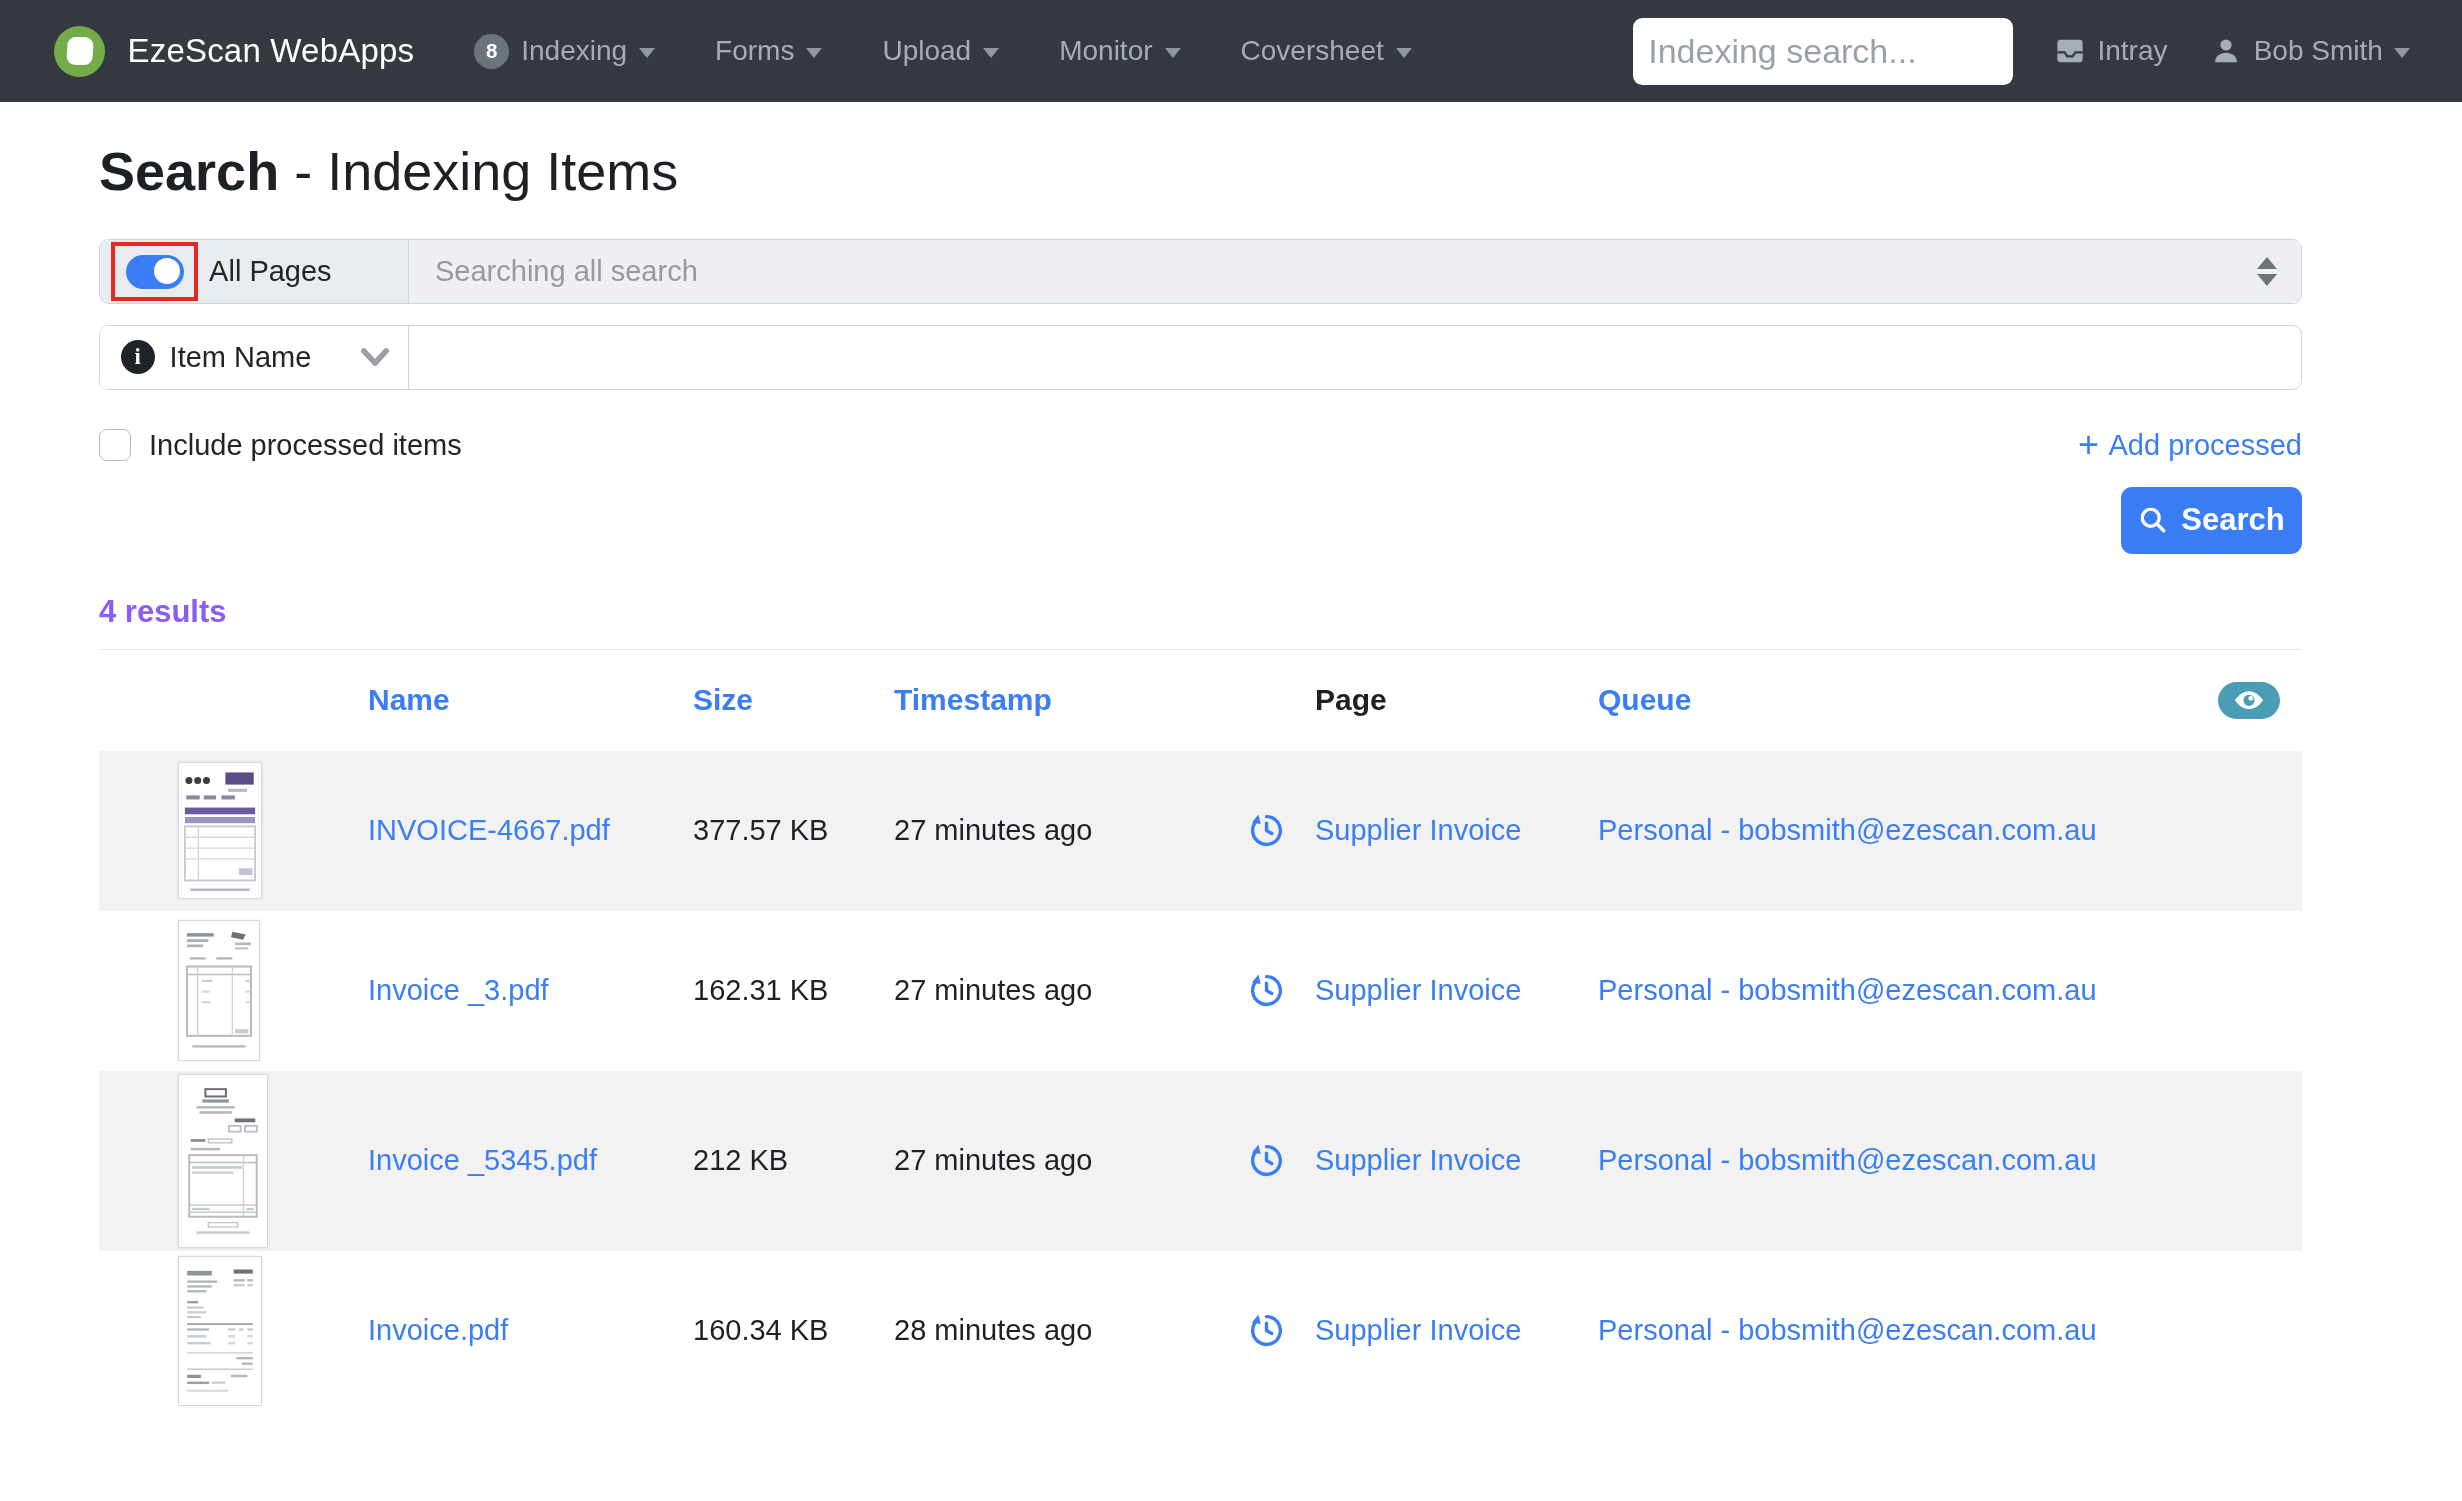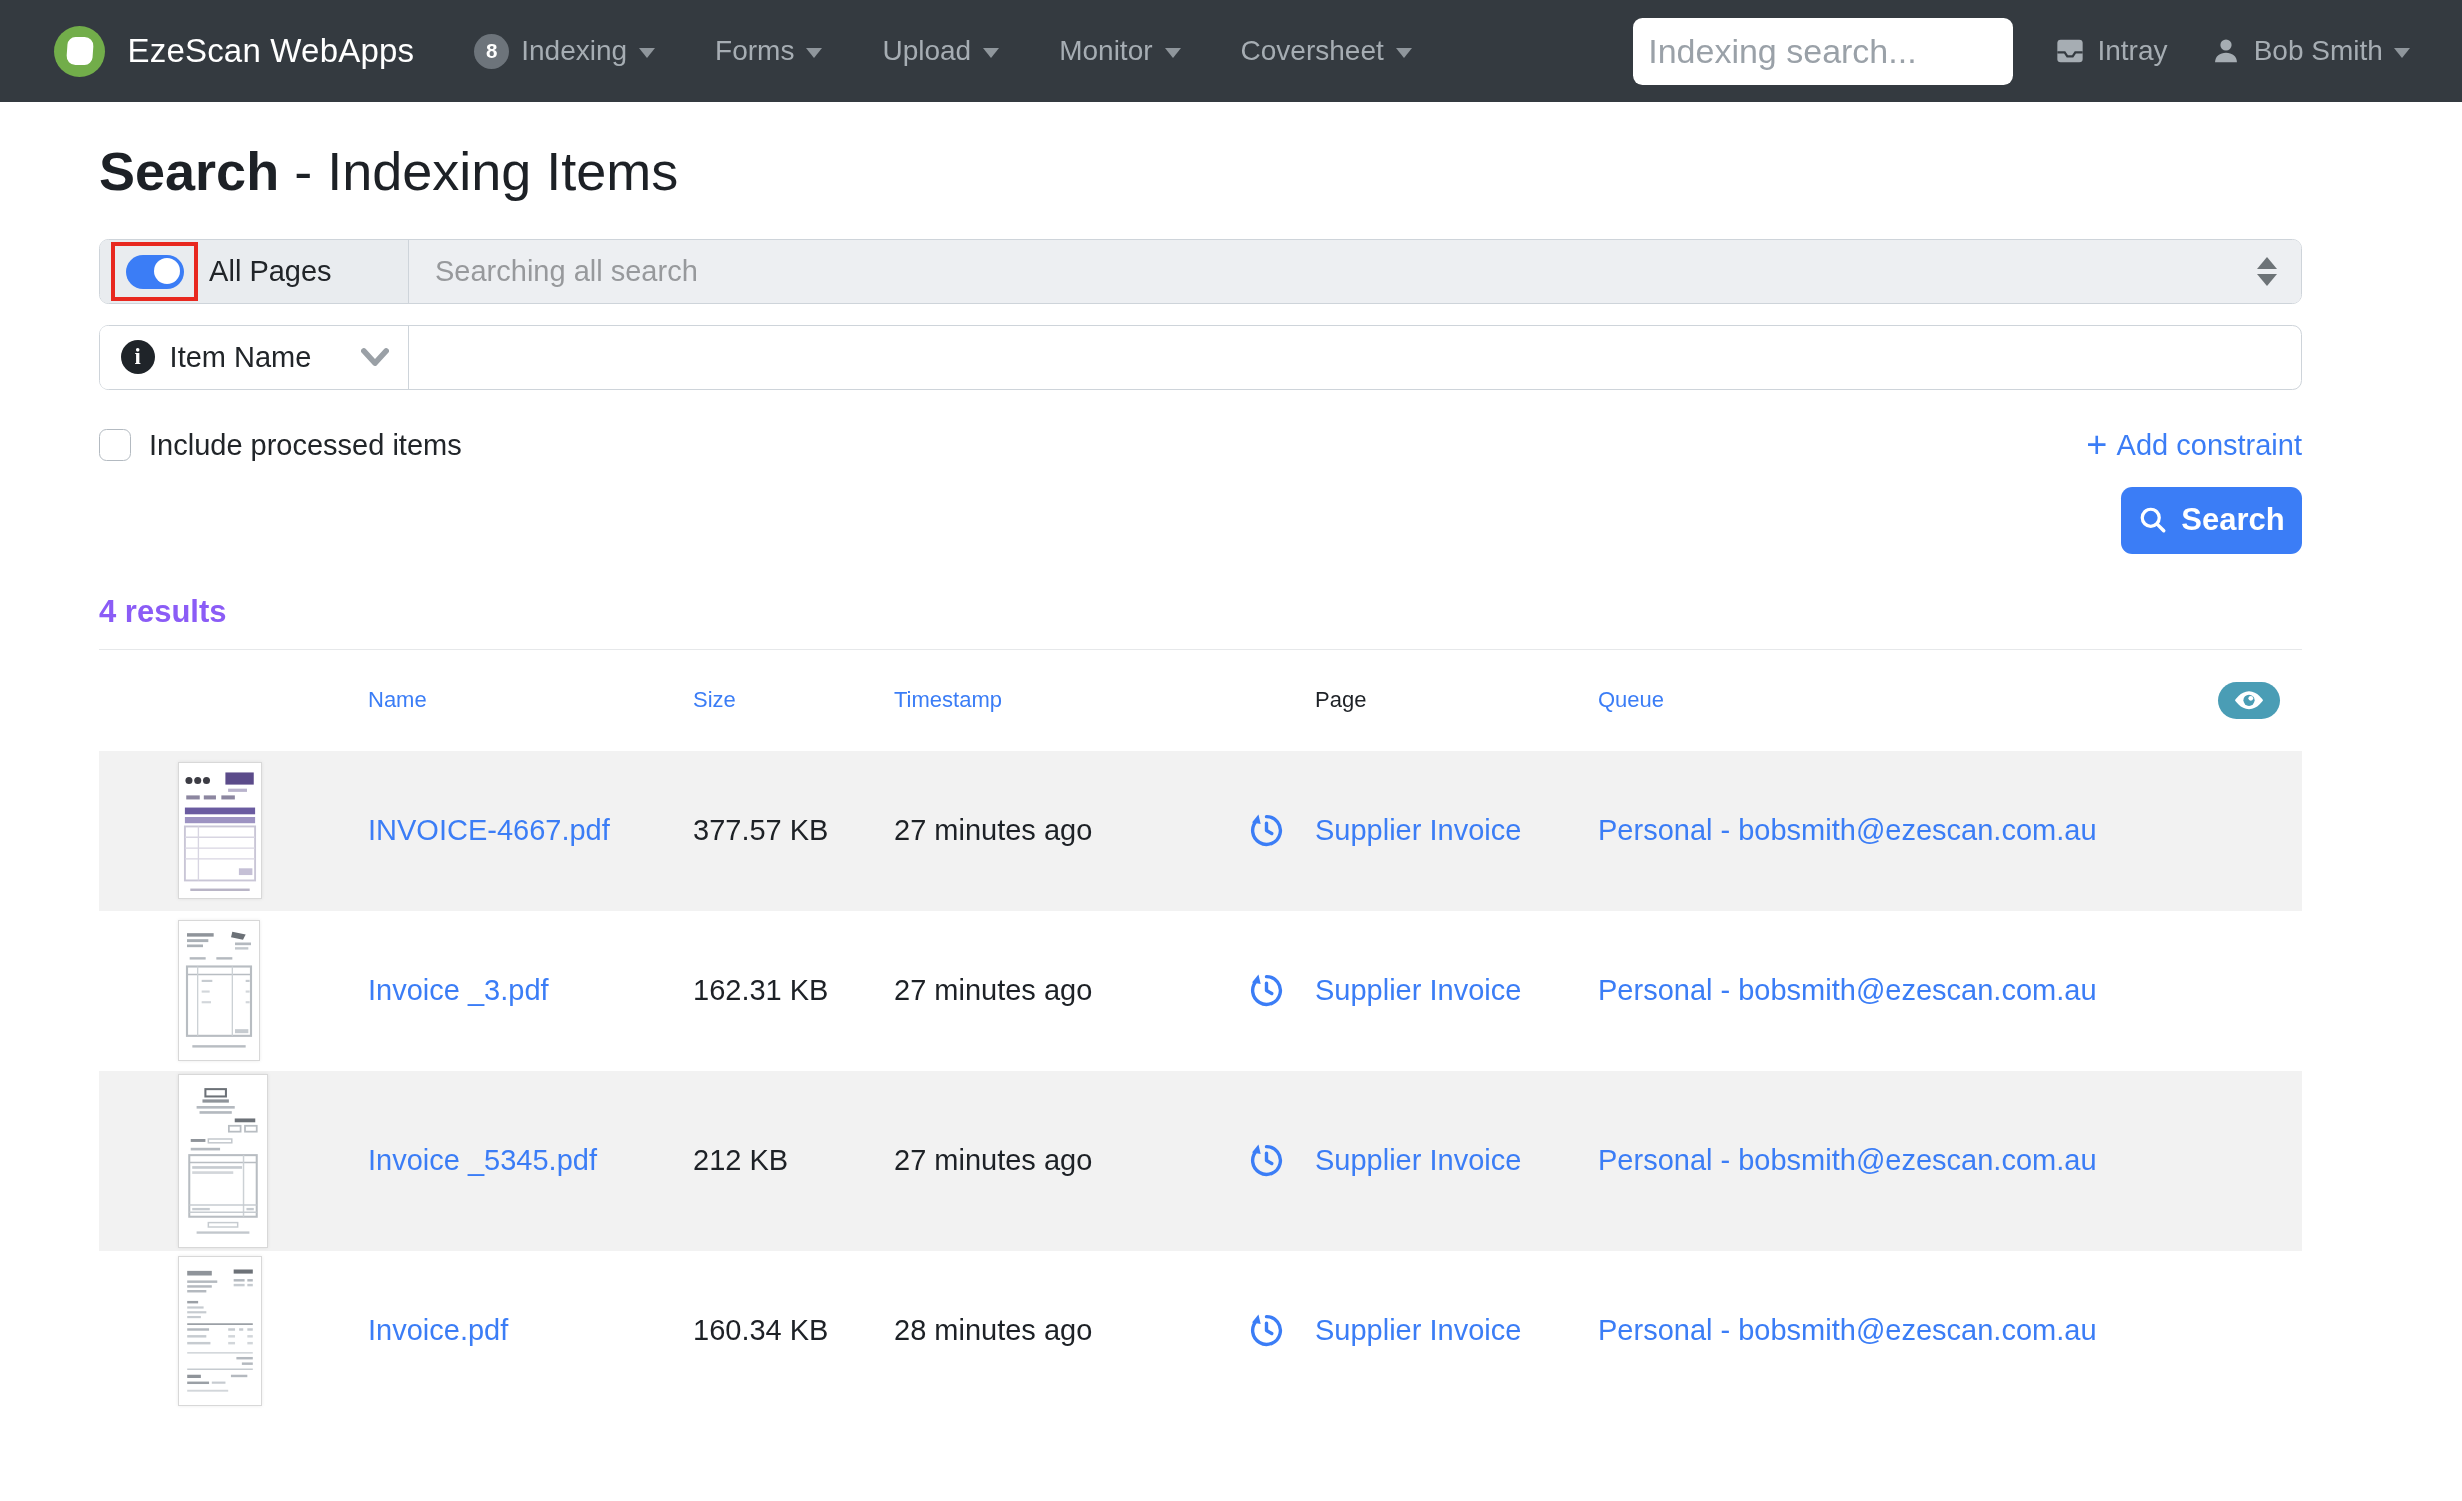--- a/index.html
+++ b/index.html
@@ -53,21 +53,21 @@
   .plus-glyph { font-size:36px; font-weight:400; line-height:28px; }
 
   .button-row { margin-top:23.4px; display:flex; justify-content:flex-end; }
   .search-btn { width:181px; height:67px; background:#3b7df6; border:none; border-radius:11.2px; color:#fff; font-size:31px; font-weight:600; display:flex; align-items:center; justify-content:center; gap:13px; cursor:pointer; font-family:inherit; }
 
   .results-count { margin-top:40px; font-size:31px; font-weight:700; color:#8b5cf6; }
   .table-rule { margin-top:19px; border:none; border-top:1.9px solid #e6e8ea; }
 
   .tgrid { display:grid; grid-template-columns:269px 325px 201px 323px 98px 283px 1fr; align-items:center; }
   .thead { height:101px; }
-  .th { font-size:22px; font-weight:400; }
+  .th { font-size:30px; font-weight:700; }
   .th.sortable { color:#3b7df6; cursor:pointer; }
   .th.plain { color:#1d2126; }
   .th-queue { display:flex; align-items:center; justify-content:space-between; padding-right:22.5px; }
   .eye-badge { width:62px; height:37px; border-radius:19px; background:#4a9db5; display:flex; align-items:center; justify-content:center; cursor:pointer; flex:none; }
 
   .trow { min-height:160px; }
   .trow.tall { min-height:180px; }
   .trow.striped { background:#f2f2f2; }
   .thumb-cell { padding-left:79px; }
   .thumb { background:#fff; border:1.9px solid #d8d8d8; box-shadow:0 0 3.7px rgba(0,0,0,0.08); display:block; cursor:pointer; }
@@ -164,21 +164,21 @@
     </div>
   </div>
 
   <div class="constraint-row">
     <div class="checkbox-wrap">
       <span class="checkbox"></span>
       <span class="checkbox-label">Include processed items</span>
     </div>
     <div class="add-constraint">
       <span class="plus-glyph">+</span>
-      <span>Add constraint</span>
+      <span>Add processed</span>
     </div>
   </div>
 
   <div class="button-row">
     <button class="search-btn">
       <svg width="30" height="30" viewBox="0 0 24 24">
         <circle cx="10.2" cy="10.2" r="6.8" fill="none" stroke="#fff" stroke-width="2.6"></circle>
         <line x1="15.3" y1="15.3" x2="20.6" y2="20.6" stroke="#fff" stroke-width="2.8" stroke-linecap="round"></line>
       </svg>
       <span>Search</span>

